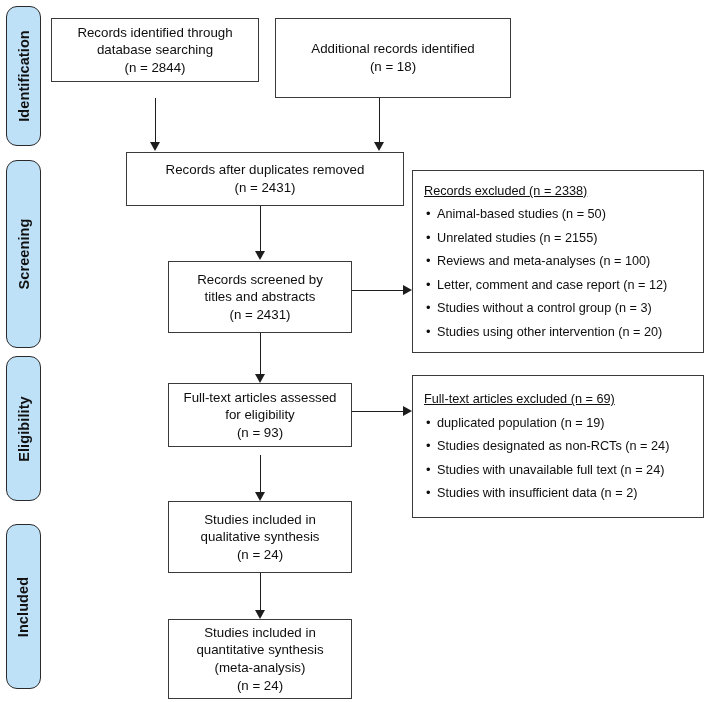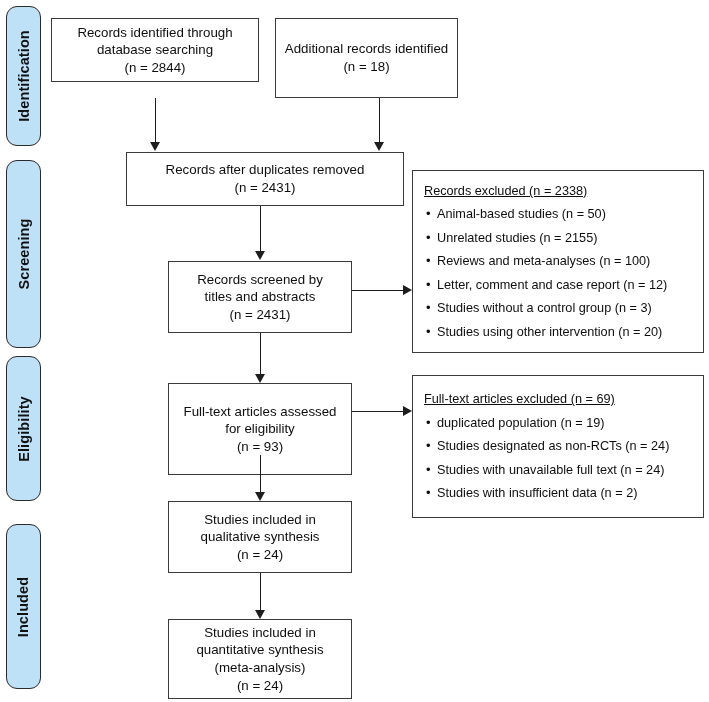--- a/index.html
+++ b/index.html
@@ -132,21 +132,21 @@
   <div class="stage-tab" style="left:6px; top:524px; width:35px; height:165px;">
     <span class="stage-label">Included</span>
   </div>
 
   <div class="node" style="left:51px; top:18px; width:208px; height:64px;">
     <span class="line">Records identified through</span>
     <span class="line">database searching</span>
     <span class="line">(n = 2844)</span>
   </div>
 
-  <div class="node" style="left:275px; top:18px; width:183px; height:80px;">
+  <div class="node" style="left:275px; top:18px; width:236px; height:80px;">
     <span class="line">Additional records identified</span>
     <span class="line">(n = 18)</span>
   </div>
 
   <div class="vline" style="left:155px; top:98px; height:45px;"></div>
   <div class="arrow-down" style="left:149.5px; top:142px;"></div>
 
   <div class="vline" style="left:379px; top:98px; height:45px;"></div>
   <div class="arrow-down" style="left:373.5px; top:142px;"></div>
 
@@ -185,21 +185,21 @@
       <span class="dot">•</span><span>Studies without a control group (n = 3)</span>
     </span>
     <span class="bullet-row">
       <span class="dot">•</span><span>Studies using other intervention (n = 20)</span>
     </span>
   </div>
 
   <div class="vline" style="left:260px; top:333px; height:42px;"></div>
   <div class="arrow-down" style="left:254.5px; top:374px;"></div>
 
-  <div class="node" style="left:168px; top:383px; width:184px; height:92px;">
+  <div class="node" style="left:168px; top:383px; width:184px; height:64px;">
     <span class="line">Full-text articles assessed</span>
     <span class="line">for eligibility</span>
     <span class="line">(n = 93)</span>
   </div>
 
   <div class="hline" style="left:352px; top:411px; width:52px;"></div>
   <div class="arrow-right" style="left:403px; top:405.5px;"></div>
 
   <div class="node listbox" style="left:412px; top:375px; width:292px; height:143px;">
     <span class="head">Full-text articles excluded (n = 69)</span>

